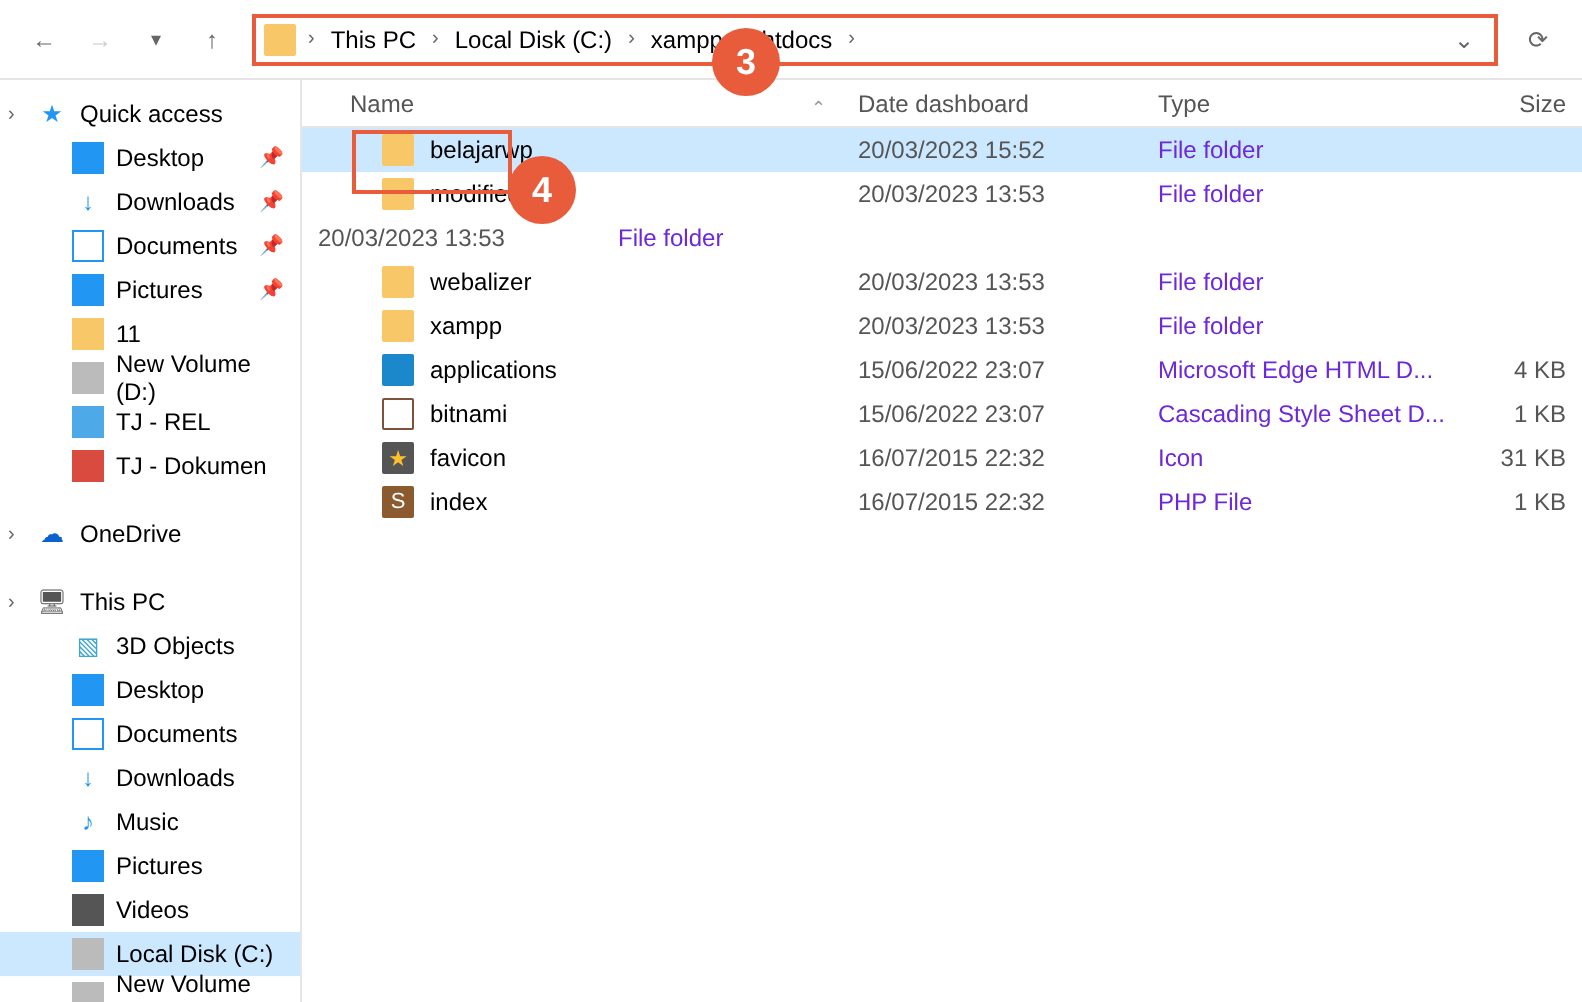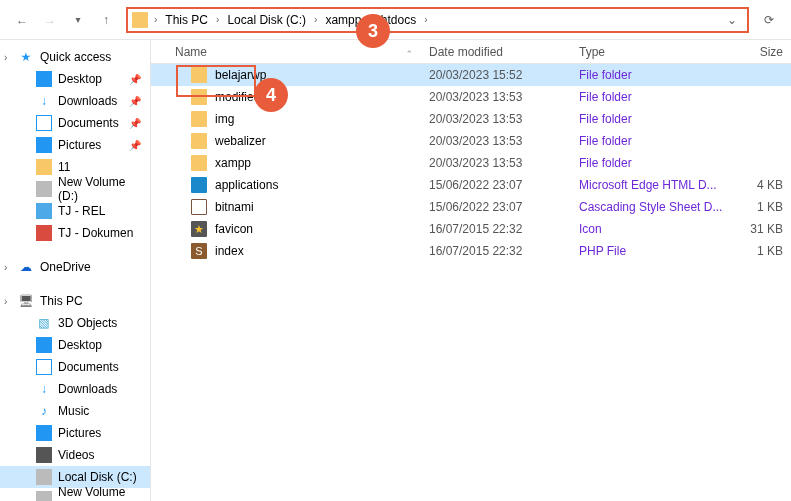--- a/index.html
+++ b/index.html
@@ -196,21 +196,21 @@
       </div>
 
   </div>
 
   <div class="main">
     <div class="headers">
       <div class="col-name">
           <span>Name</span>
           <span style="margin-left:auto;color:#999;font-size:9px">⌃</span>
         </div>
-      <div class="col-date">Date modified</div>
+      <div class="col-date">Date dashboard</div>
       <div class="col-type">Type</div>
       <div class="col-size">Size</div>
     </div>
     <div class="filelist" id="filelist">
         <div class="row selected">
           <div class="cell c-name">
             <span class="fico ico-folder"></span>
             <span>belajarwp</span>
           </div>
           <div class="cell c-date">20/03/2023 15:52</div>
@@ -220,24 +220,20 @@
         <div class="row">
           <div class="cell c-name">
             <span class="fico ico-folder"></span>
             <span>modified</span>
           </div>
           <div class="cell c-date">20/03/2023 13:53</div>
           <div class="cell c-type">File folder</div>
           <div class="cell c-size"></div>
         </div>
         <div class="row">
-          <div class="cell c-name">
-            <span class="fico ico-folder"></span>
-            <span>img</span>
-          </div>
           <div class="cell c-date">20/03/2023 13:53</div>
           <div class="cell c-type">File folder</div>
           <div class="cell c-size"></div>
         </div>
         <div class="row">
           <div class="cell c-name">
             <span class="fico ico-folder"></span>
             <span>webalizer</span>
           </div>
           <div class="cell c-date">20/03/2023 13:53</div>

